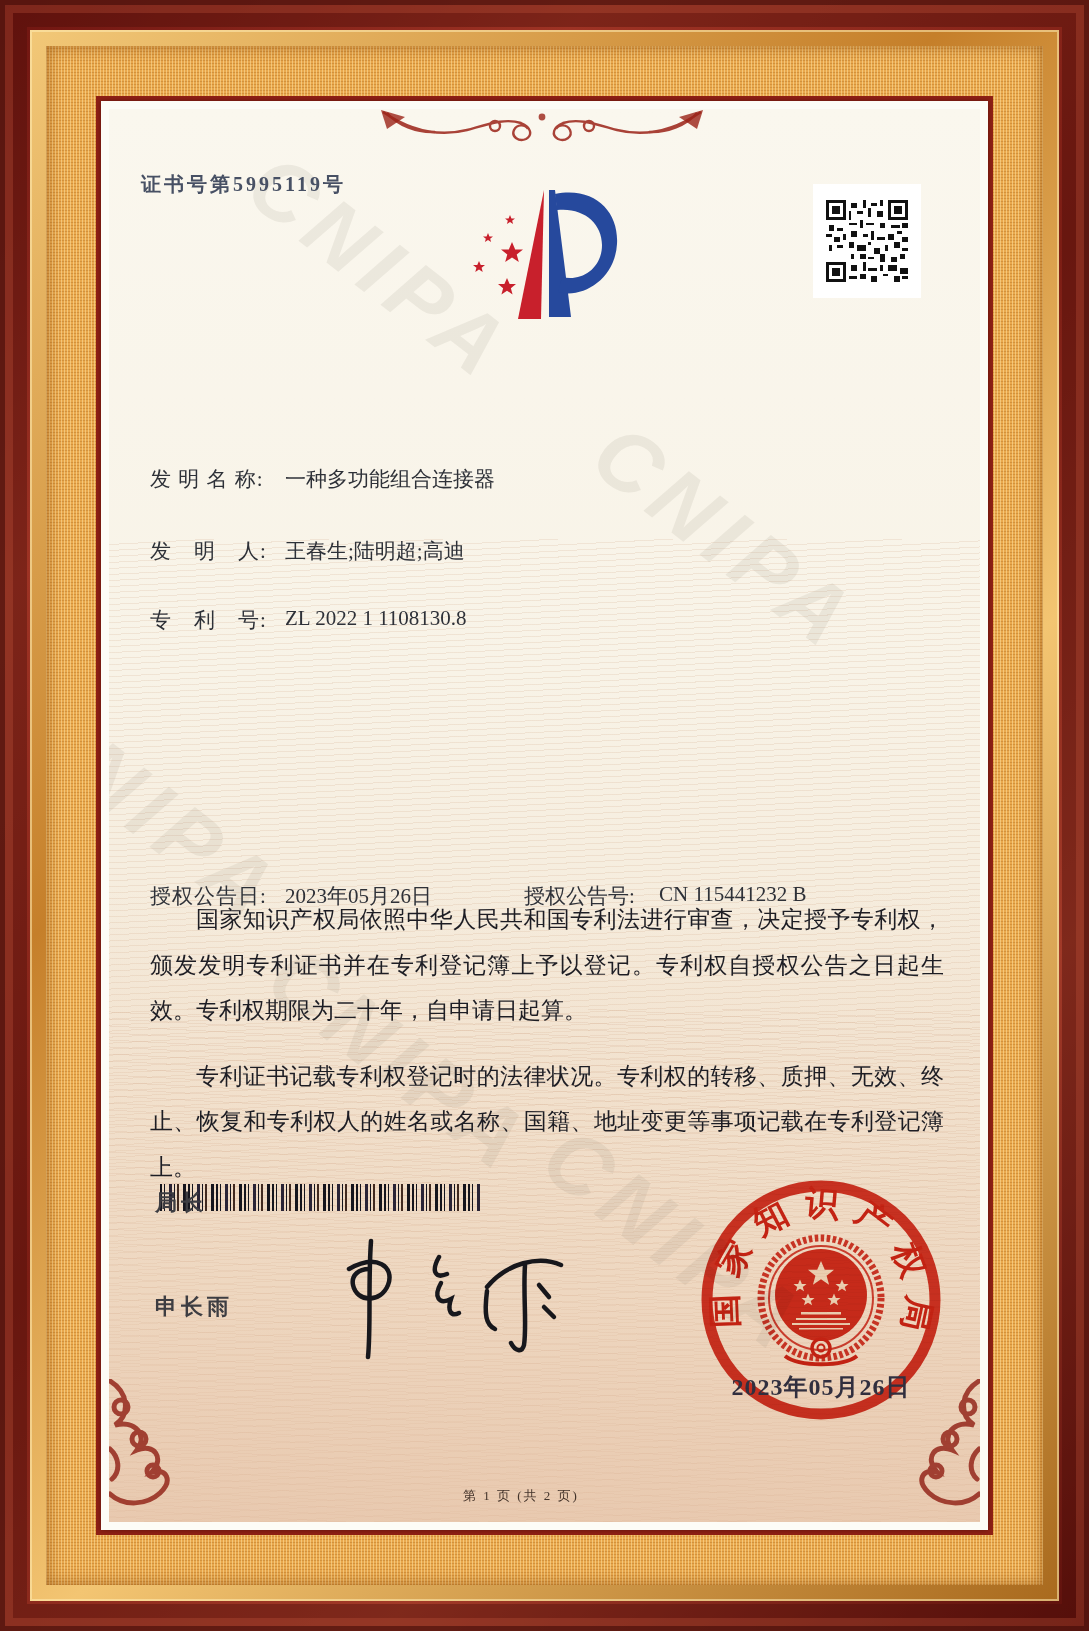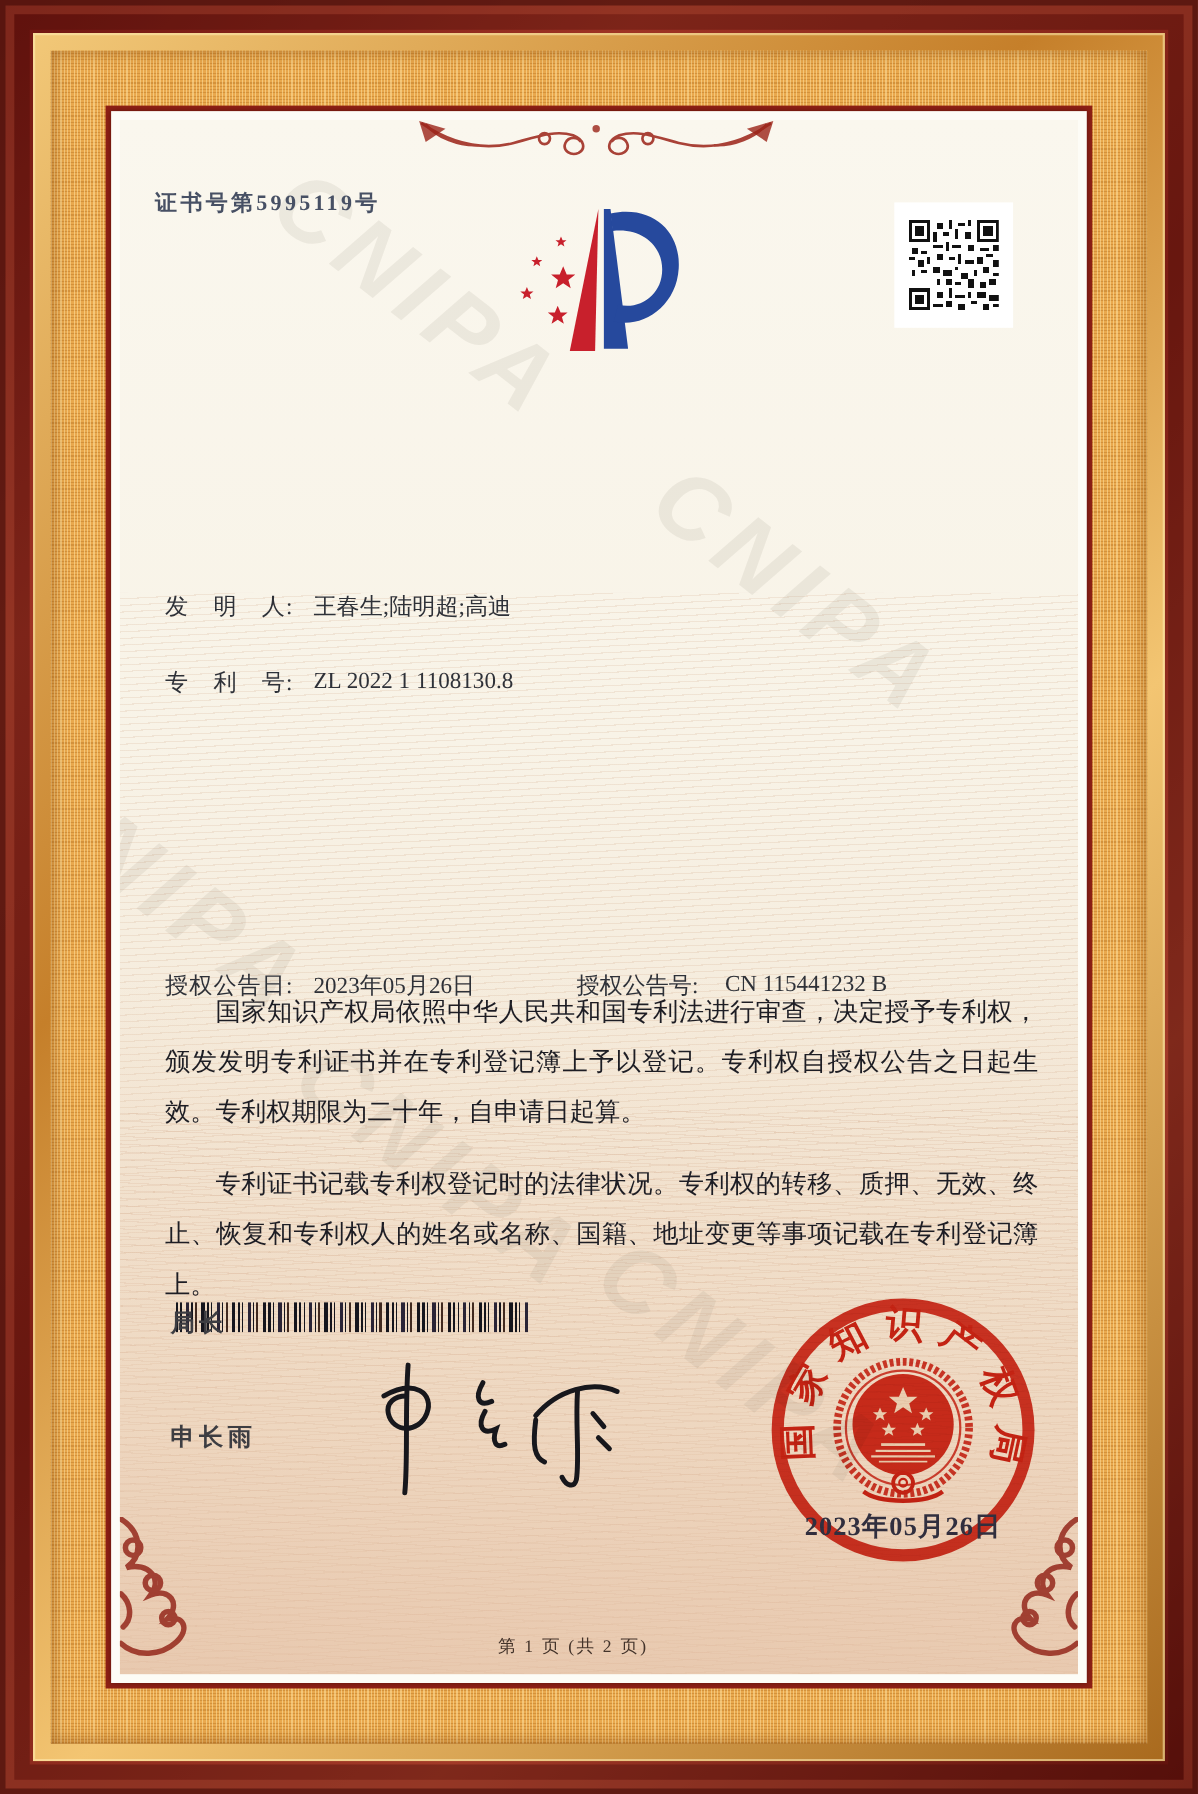--- a/index.html
+++ b/index.html
@@ -57,21 +57,21 @@
       #15151d 0 2px,transparent 2px 4px,#15151d 4px 5px,transparent 5px 9px,
       #2a2436 9px 12px,transparent 12px 14px,#15151d 14px 15px,transparent 15px 17px,
       #412a20 17px 19px,transparent 19px 23px,#15151d 23px 26px,transparent 26px 28px);}
 
   .signer{position:absolute;left:46px;font:600 22px "Liberation Sans",sans-serif;color:#3d3d42;letter-spacing:4px;}
   .sig{position:absolute;left:226px;top:1118px;}
 
   .seal{position:absolute;left:590px;top:1069px;width:244px;height:244px;mix-blend-mode:multiply;opacity:.96;}
 
   .footer{position:absolute;left:0;top:1378px;width:824px;text-align:center;
-    font-size:16px;color:#43332a;letter-spacing:2px;}
+    font-size:13px;color:#43332a;letter-spacing:2px;}
 
   .orn-top{position:absolute;left:268px;top:0;}
   .orn-bl{position:absolute;left:-2px;top:1270px;}
   .orn-br{position:absolute;right:-2px;top:1270px;transform:scaleX(-1);}
 </style>
 </head>
 <body>
 
 <div class="frame"></div>
 <div class="gold"></div>
@@ -211,20 +211,24 @@
     <polygon points="94,4 100,4 116,131 94,131" fill="#26499d"></polygon>
     <path d="M100,8 C140,0 164,26 162,58 C160,93 128,113 103,106 L107,91 C127,96 147,82 147,59 C147,37 128,21 102,24 Z" fill="#26499d"></path>
     <use href="#st" fill="#c8202c" transform="translate(55,34) scale(0.5)"></use>
     <use href="#st" fill="#c8202c" transform="translate(33,52) scale(0.5)"></use>
     <use href="#st" fill="#c8202c" transform="translate(57,67) scale(1.1)"></use>
     <use href="#st" fill="#c8202c" transform="translate(24,81) scale(0.6)"></use>
     <use href="#st" fill="#c8202c" transform="translate(52,101) scale(0.9)"></use>
   </svg>
 
 
+  <div class="frow" style="top:356px">
+    <span class="lab">发 明 名 称:</span>
+    <span class="val">一种多功能组合连接器</span>
+  </div>
   <div class="frow" style="top:428px">
     <span class="lab">发　明　人:</span>
     <span class="val">王春生;陆明超;高迪</span>
   </div>
   <div class="frow" style="top:497px">
     <span class="lab">专　利　号:</span>
     <span class="val">ZL 2022 1 1108130.8</span>
   </div>
   <div class="frow" style="top:773px">
     <span class="lab">授权公告日:</span>

